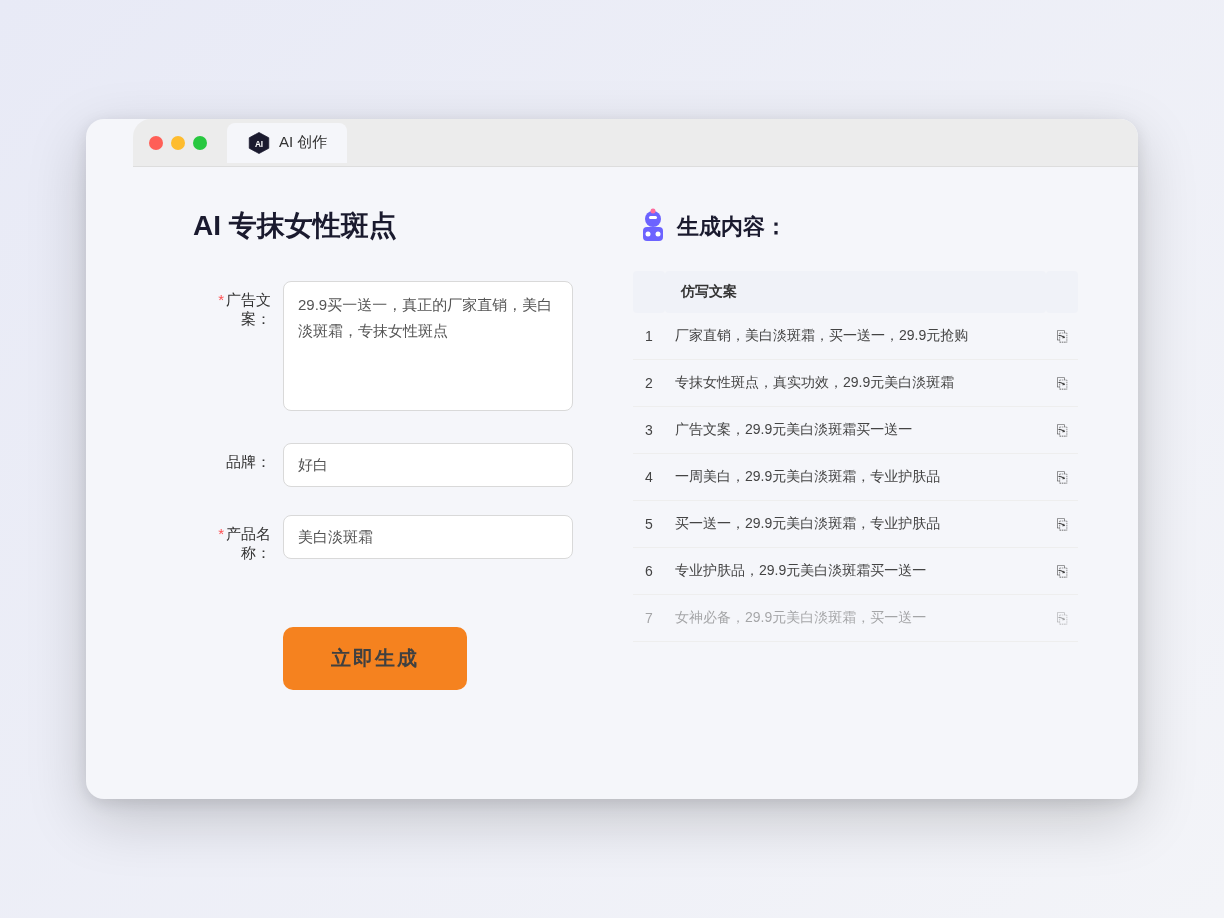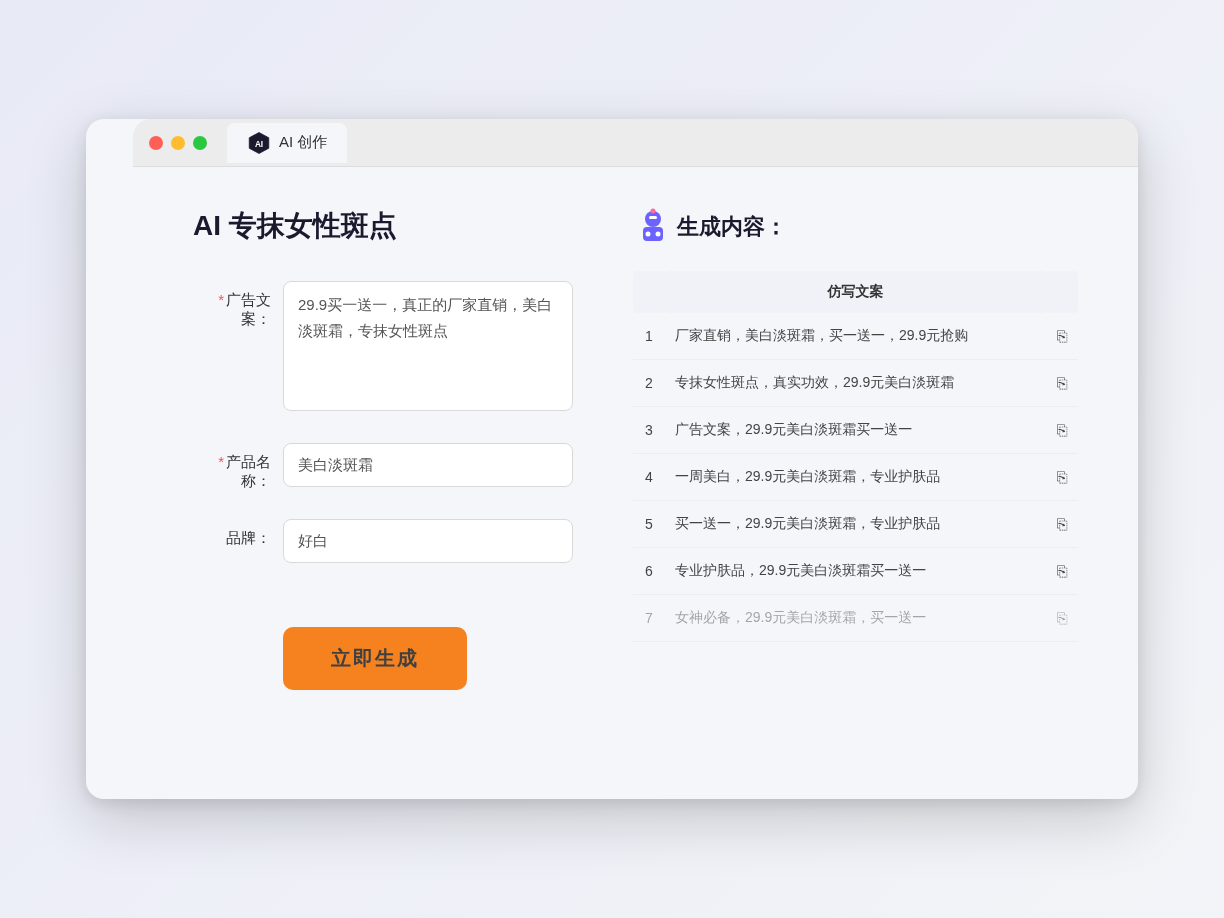--- a/index.html
+++ b/index.html
@@ -150,21 +150,21 @@
       color: #1a1a2e;
     }
     .result-table {
       width: 100%;
       border-collapse: collapse;
     }
     .result-table thead tr {
       background: #f0f2f8;
     }
     .result-table th {
-      text-align: center;
+      text-align: left;
       padding: 12px 16px;
       font-size: 14px;
       font-weight: 600;
       color: #333;
       border-radius: 4px;
     }
     .result-table tbody tr {
       border-bottom: 1px solid #eee;
     }
     .result-table tbody tr:last-child {
@@ -229,33 +229,33 @@
         <div class="form-label">
           <span class="required-star">*</span><span>广告文案：</span>
         </div>
         <div class="form-input-wrap">
           <textarea class="form-input" style="">29.9买一送一，真正的厂家直销，美白淡斑霜，专抹女性斑点</textarea>
         </div>
       </div>
 
       
       <div class="form-group">
-        <div class="form-label">
-          <span class="required-star">*</span><span>产品名称：</span>
-        </div>
-        <div class="form-input-wrap">
-          <input class="form-input" type="text" value="美白淡斑霜" style="">
-        </div>
-      </div>
-
-      
-      <div class="form-group">
         <div class="form-label">品牌：</div>
         <div class="form-input-wrap">
           <input class="form-input" type="text" value="好白" style="">
+        </div>
+      </div>
+
+      
+      <div class="form-group">
+        <div class="form-label">
+          <span class="required-star">*</span><span>产品名称：</span>
+        </div>
+        <div class="form-input-wrap">
+          <input class="form-input" type="text" value="美白淡斑霜" style="">
         </div>
       </div>
 
       
       <button class="generate-btn">立即生成</button>
     </div>
 
     <div class="right-panel">
       <div class="result-header">
 

